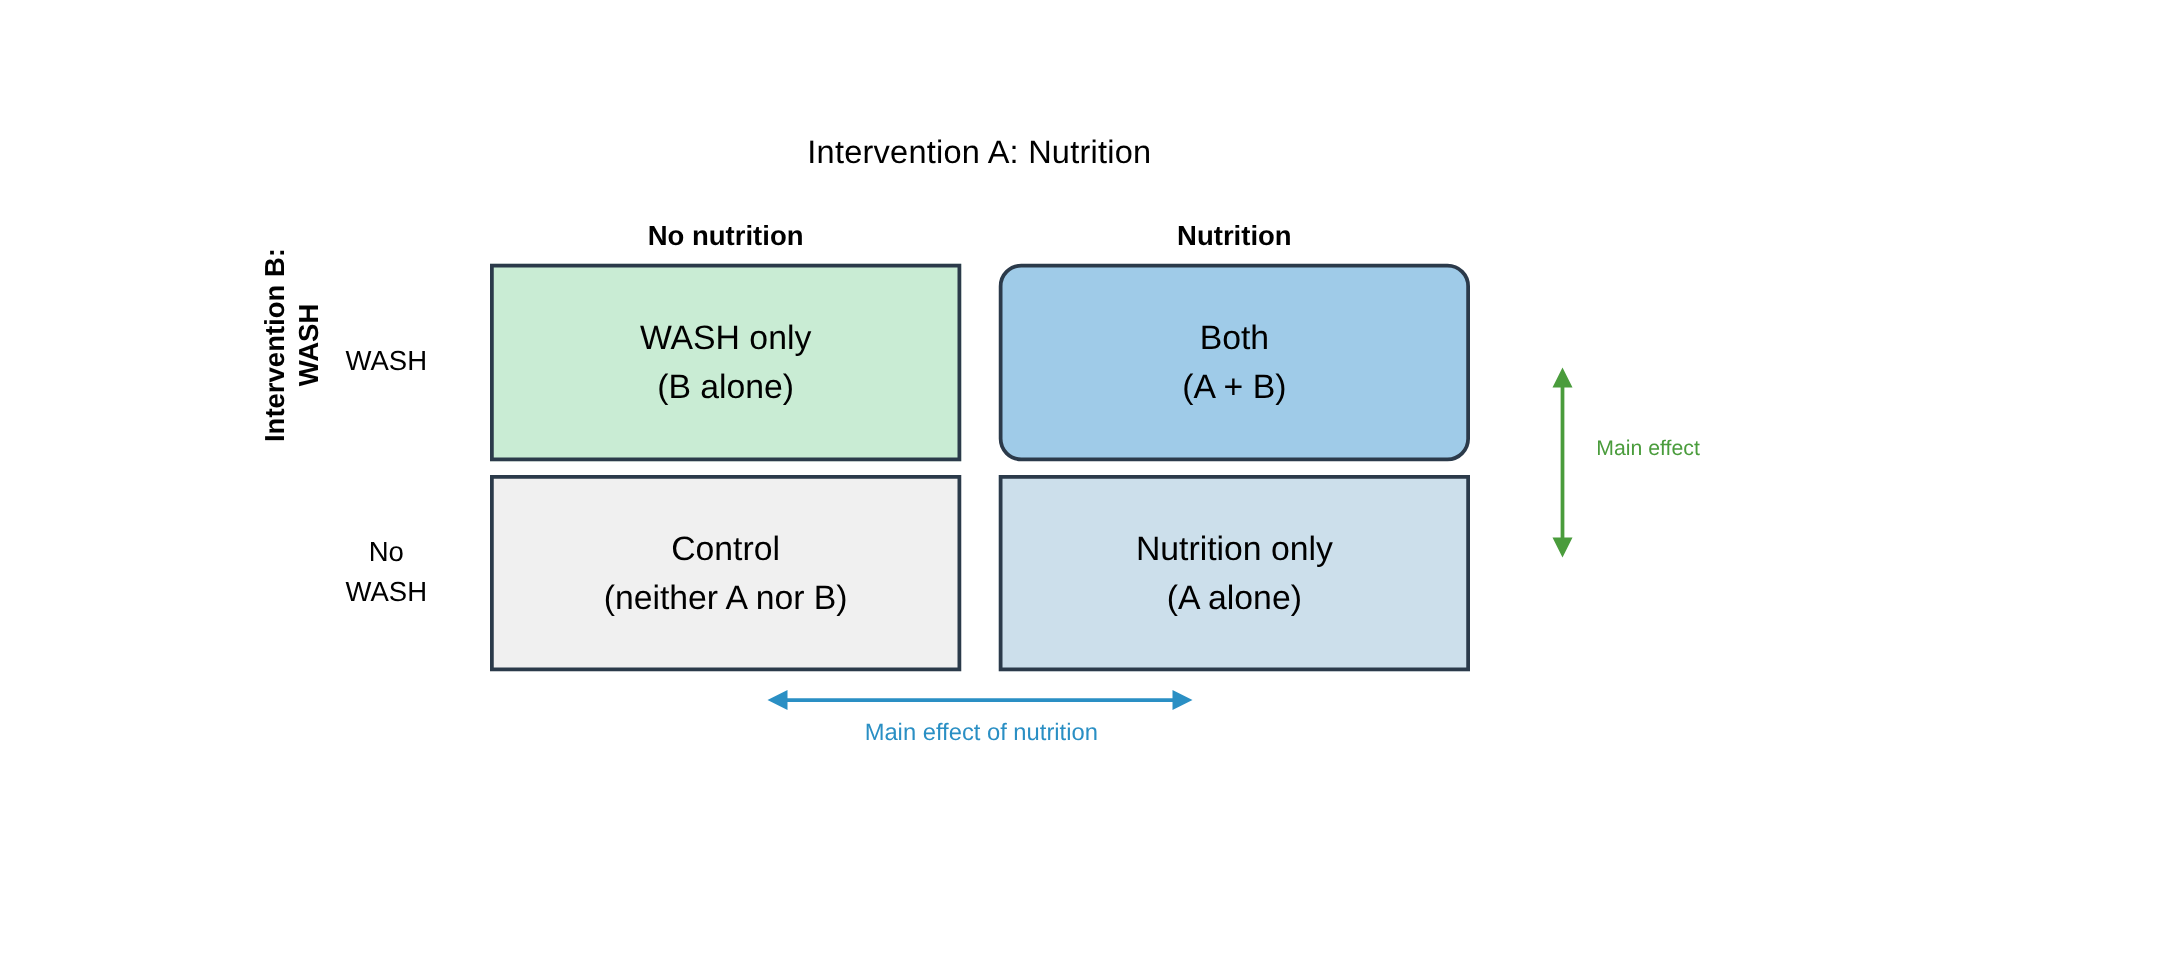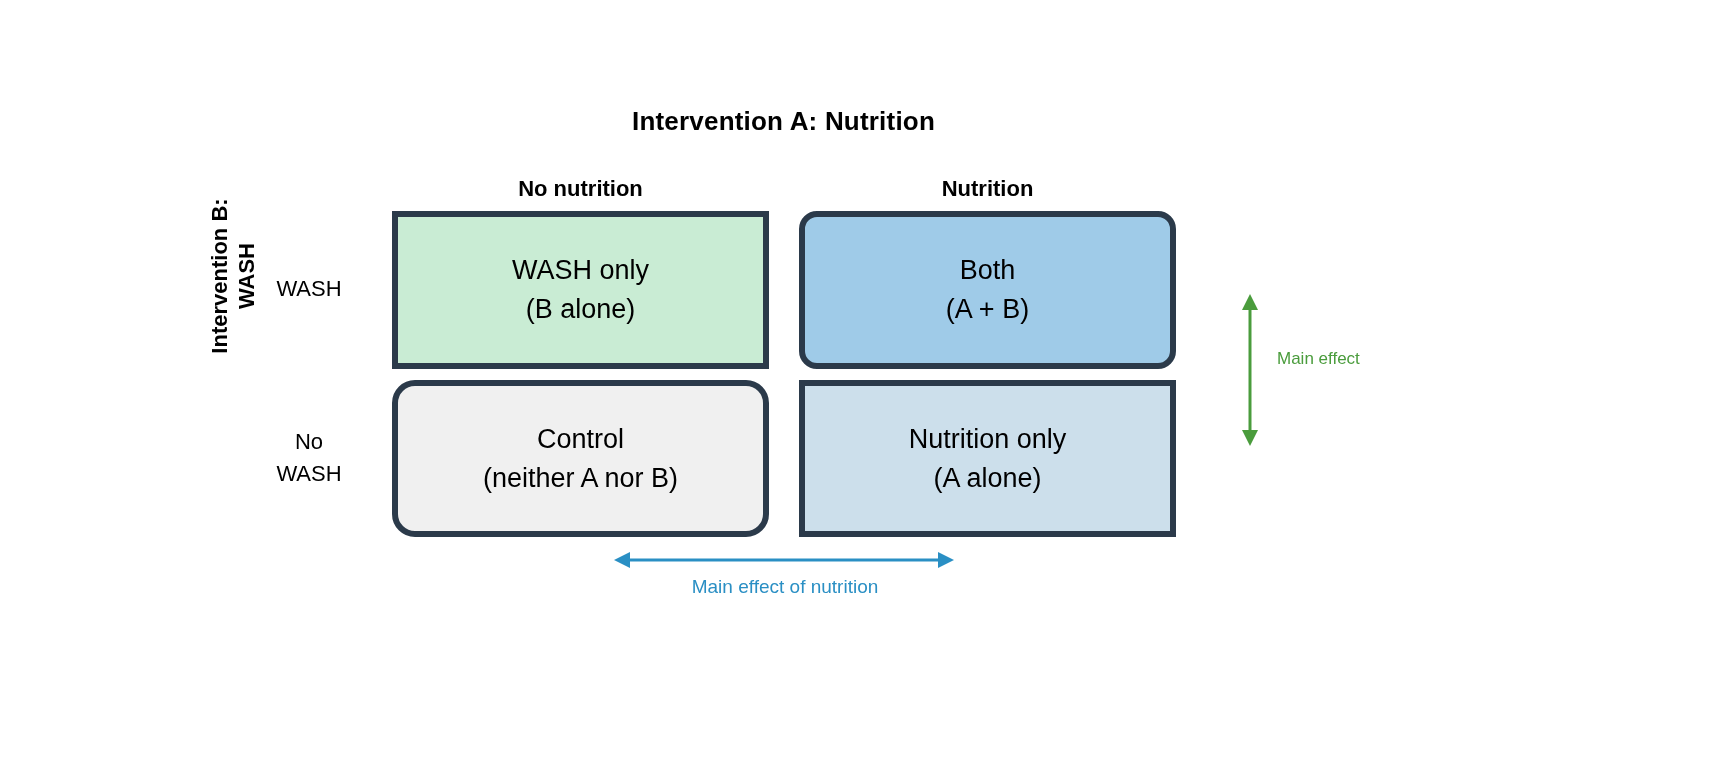--- a/index.html
+++ b/index.html
@@ -17,21 +17,21 @@
   }
 
   
   #top-title {
     position: absolute;
     left: 392px;
     top: 106px;
     width: 783px;
     text-align: center;
     font-size: 26px;
-    font-weight: bold;
+    font-weight: normal;
     letter-spacing: 0.2px;
     color: #000000;
     white-space: nowrap;
   }
 
   
   .col-header {
     position: absolute;
     top: 176px;
     font-size: 22px;
@@ -70,41 +70,41 @@
     line-height: 32px;
     color: #000000;
   }
   #row-label-0 { top: 273px; }
   #row-label-1 { top: 426px; }
   .row-label .rl-line { display: block; }
 
   
   .cell {
     position: absolute;
-    border: 6px solid #4c1d95;
+    border: 3px solid #4c1d95;
     box-sizing: border-box;
     display: flex;
     flex-direction: column;
     align-items: center;
     justify-content: center;
     text-align: center;
   }
   .cell .cell-title {
     font-size: 27px;
     line-height: 39px;
     color: #000000;
   }
   .cell .cell-sub {
     font-size: 27px;
     line-height: 39px;
     color: #000000;
   }
   #cell-wash-only   { left: 392px; top: 211px; width: 377px; height: 158px; }
   #cell-both        { left: 799px; top: 211px; width: 377px; height: 158px; }
-  #cell-control     { left: 392px; top: 380px; width: 377px; height: 157px; border-radius: 23px; }
+  #cell-control     { left: 392px; top: 380px; width: 377px; height: 157px; }
   #cell-nutrition-only { left: 799px; top: 380px; width: 377px; height: 157px; }
 
   
   #wash-arrow-svg {
     position: absolute;
     left: 1232px;
     top: 292px;
     width: 36px;
     height: 156px;
   }

